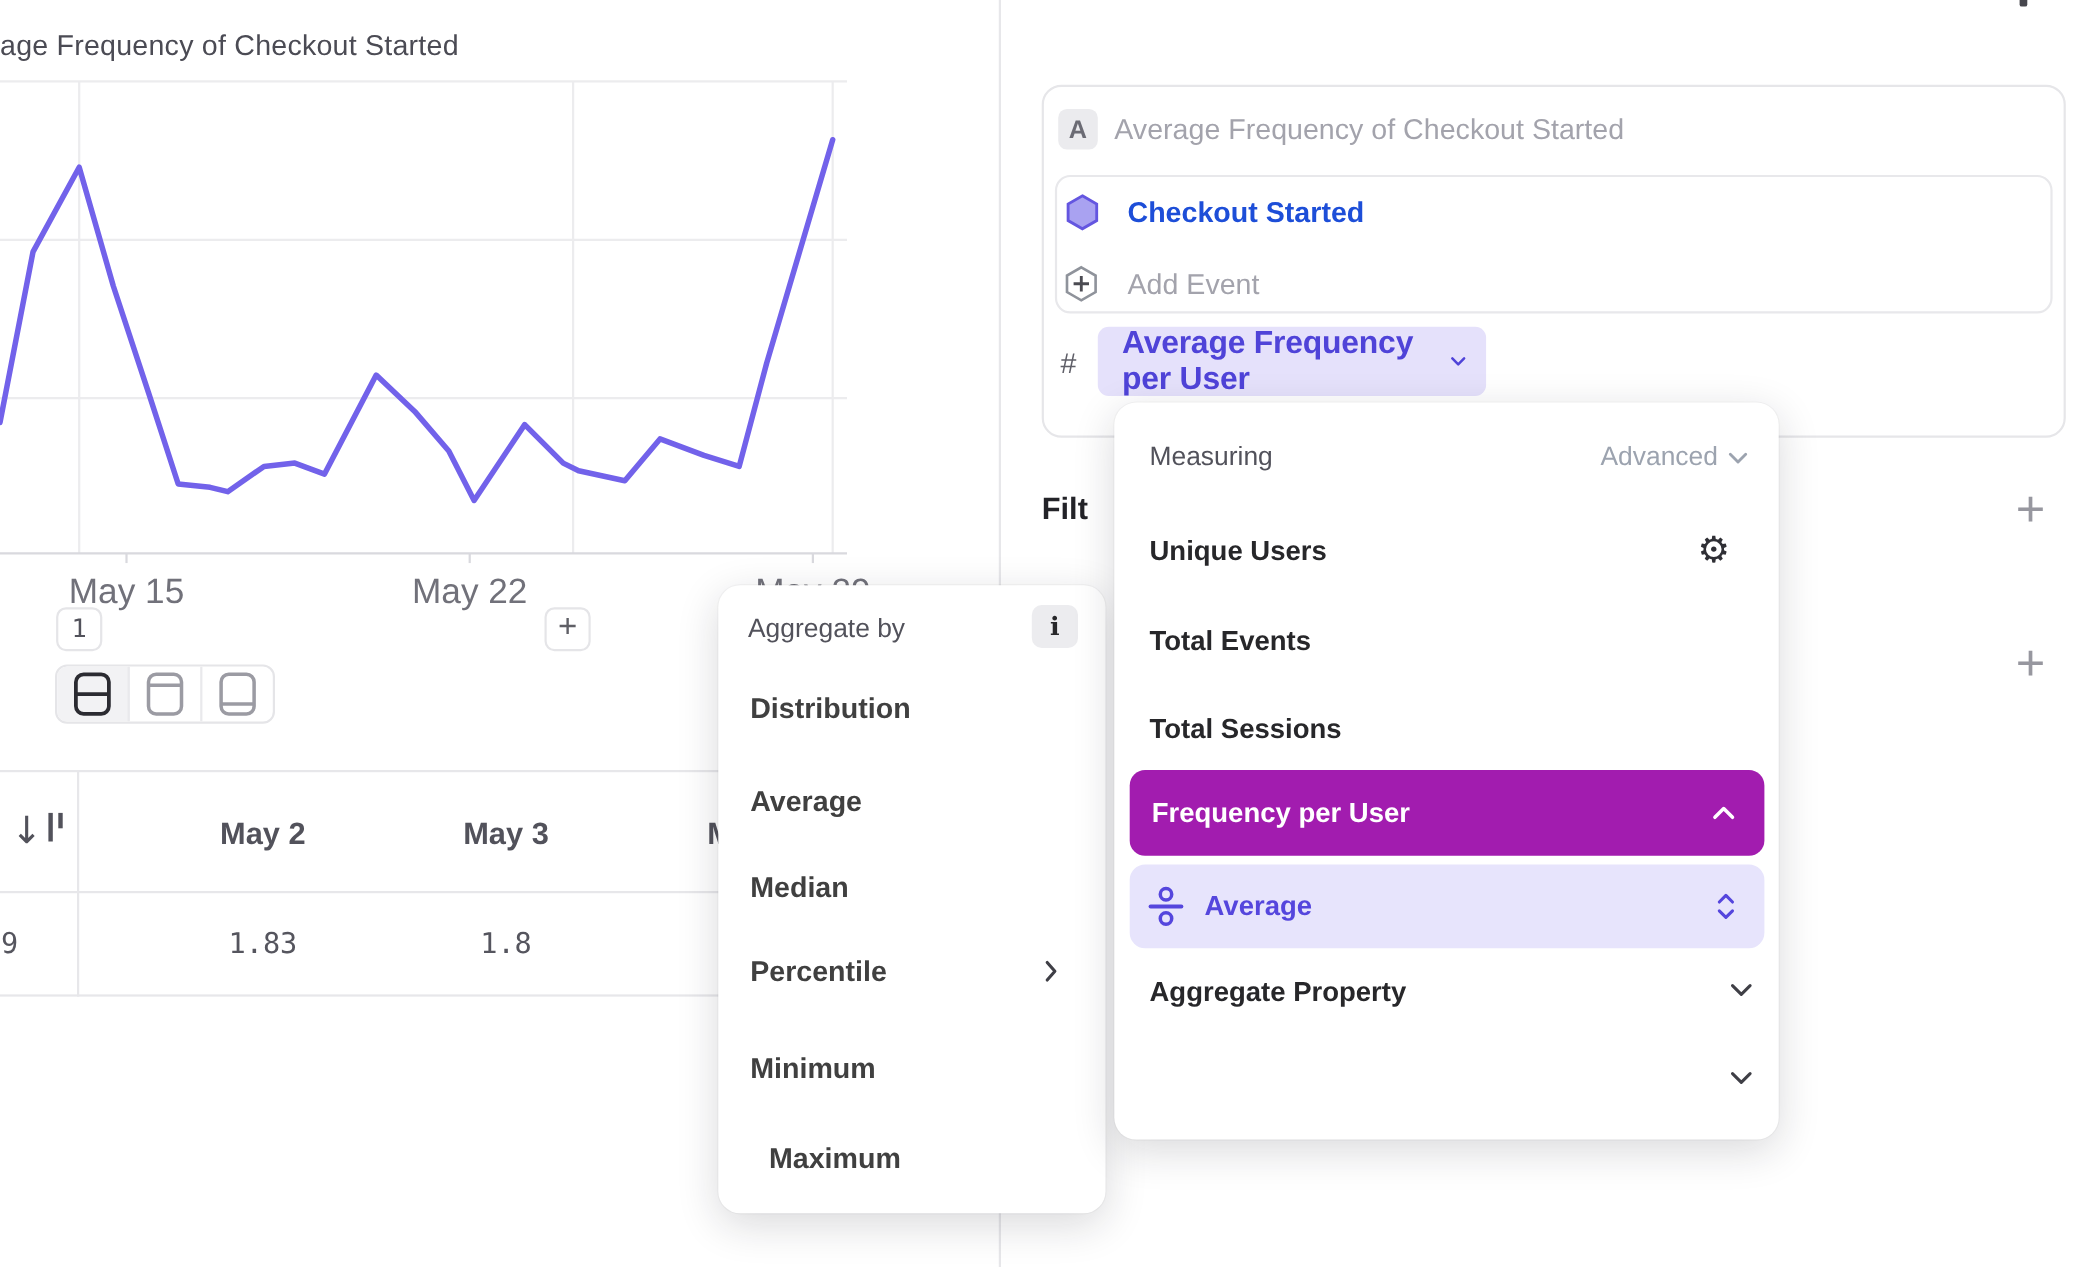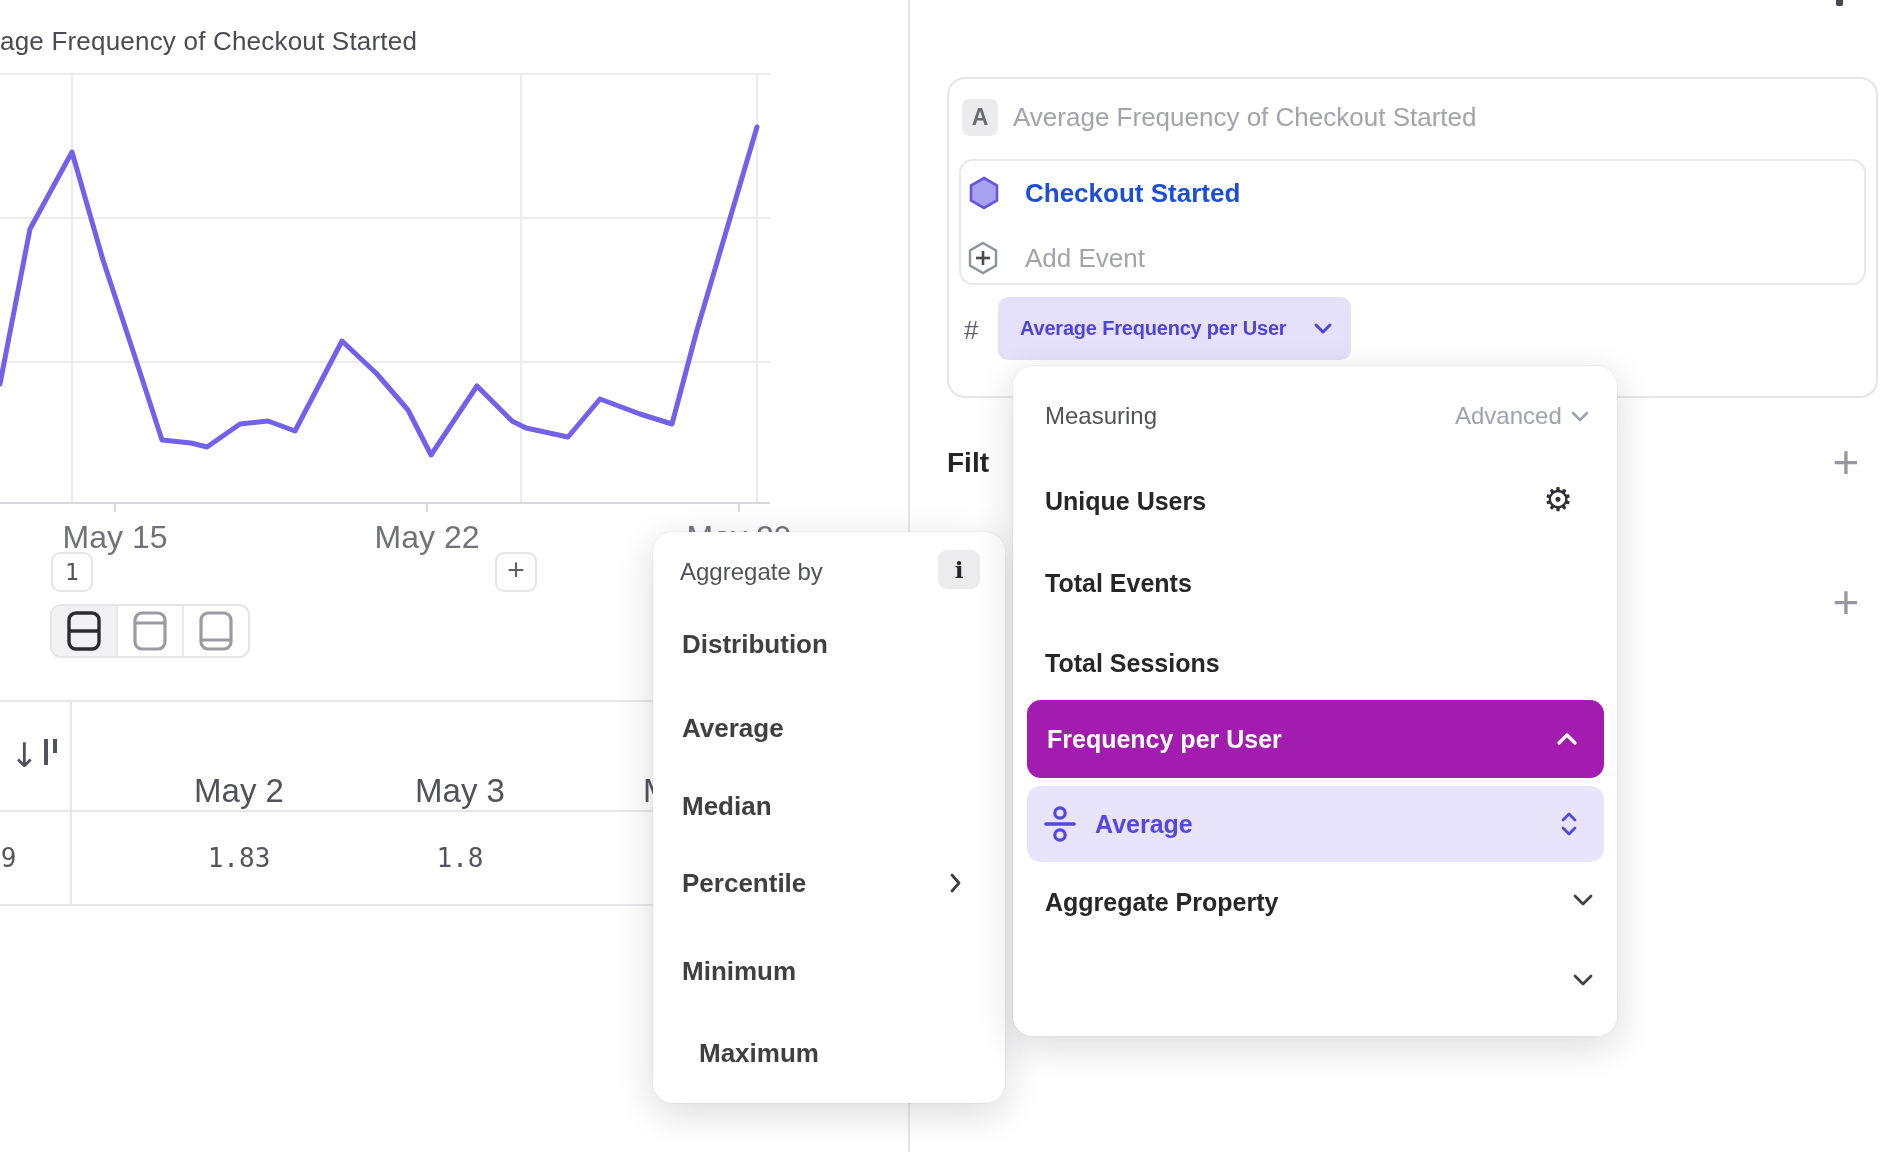--- a/index.html
+++ b/index.html
@@ -19,21 +19,21 @@
 
   .toggle-group{left:50px;top:604px;width:200px;height:54px;border:2px solid #e5e5e8;border-radius:11px;
                 background:#fff;display:flex;overflow:hidden;z-index:2;box-sizing:border-box;}
   .toggle-cell{flex:1;display:flex;align-items:center;justify-content:center;border-right:2px solid #e9e9ec;}
   .toggle-cell:last-child{border-right:none;}
   .toggle-cell.active{background:#f2f2f4;}
 
   
   .tbl-line{background:#e7e7ea;z-index:1;}
   .sort-icon{left:10px;top:733px;z-index:1;color:#52525b;display:flex;}
-  .th{top:772px;font-size:33px;font-weight:400;color:#52525b;width:200px;text-align:center;z-index:1;}
+  .th{top:742px;font-size:28px;font-weight:700;color:#52525b;width:200px;text-align:center;z-index:1;}
   .td{top:843px;font-size:26px;font-family:"DejaVu Sans Mono",monospace;color:#55555e;width:200px;text-align:center;z-index:1;}
 
   
   .v-divider{left:908px;top:0;width:2px;height:1152px;background:#e7e7ea;z-index:0;}
 
   
   .metric-title-clip{left:955px;top:0;width:120px;height:6px;overflow:hidden;z-index:2;}
   .metric-title-clip span{position:absolute;top:-26px;font-size:27px;font-weight:700;color:#3f3f46;}
   .top-dot{left:1836px;top:0;width:7px;height:6px;background:#46464d;border-radius:0 0 2px 2px;z-index:2;}
 
@@ -43,21 +43,21 @@
            display:flex;align-items:center;justify-content:center;font-size:23px;font-weight:700;color:#6b6b74;z-index:4;}
   .metric-name{left:1013px;top:102px;font-size:26px;color:#a3a3ac;z-index:4;}
   .event-box{left:959px;top:159px;width:907px;height:126px;border:2px solid #e8e8eb;border-radius:14px;
              background:#fff;z-index:4;box-sizing:border-box;}
   .event-row-label{font-size:26px;font-weight:600;color:#1d4ed8;}
   .addevent-label{font-size:26px;color:#a3a3ac;font-weight:400;}
   .hash{left:964px;top:315px;font-size:26px;color:#5f5f68;z-index:4;}
   .measure-pill{left:998px;top:297px;width:353px;height:63px;background:#e5e1fb;border-radius:10px;
                 display:flex;align-items:center;justify-content:space-between;padding:0 18px 0 22px;
                 box-sizing:border-box;z-index:4;color:#4f43d8;}
-  .measure-pill .lbl{font-size:20px;font-weight:600;letter-spacing:-.2px;}
+  .measure-pill .lbl{font-size:29px;font-weight:600;letter-spacing:-.2px;}
 
   .filters-clip{left:947px;top:447px;width:64px;height:34px;overflow:hidden;z-index:2;}
   .filters-clip span{font-size:28px;font-weight:700;color:#232328;white-space:nowrap;}
 
   .side-plus{width:48px;height:48px;display:flex;align-items:center;justify-content:center;
              color:#97979f;font-size:46px;font-weight:300;z-index:2;}
 
   
   .panel{background:#fff;border-radius:20px;box-shadow:0 10px 38px rgba(25,25,40,.16),0 0 0 1px rgba(0,0,0,.03);
          box-sizing:border-box;}

